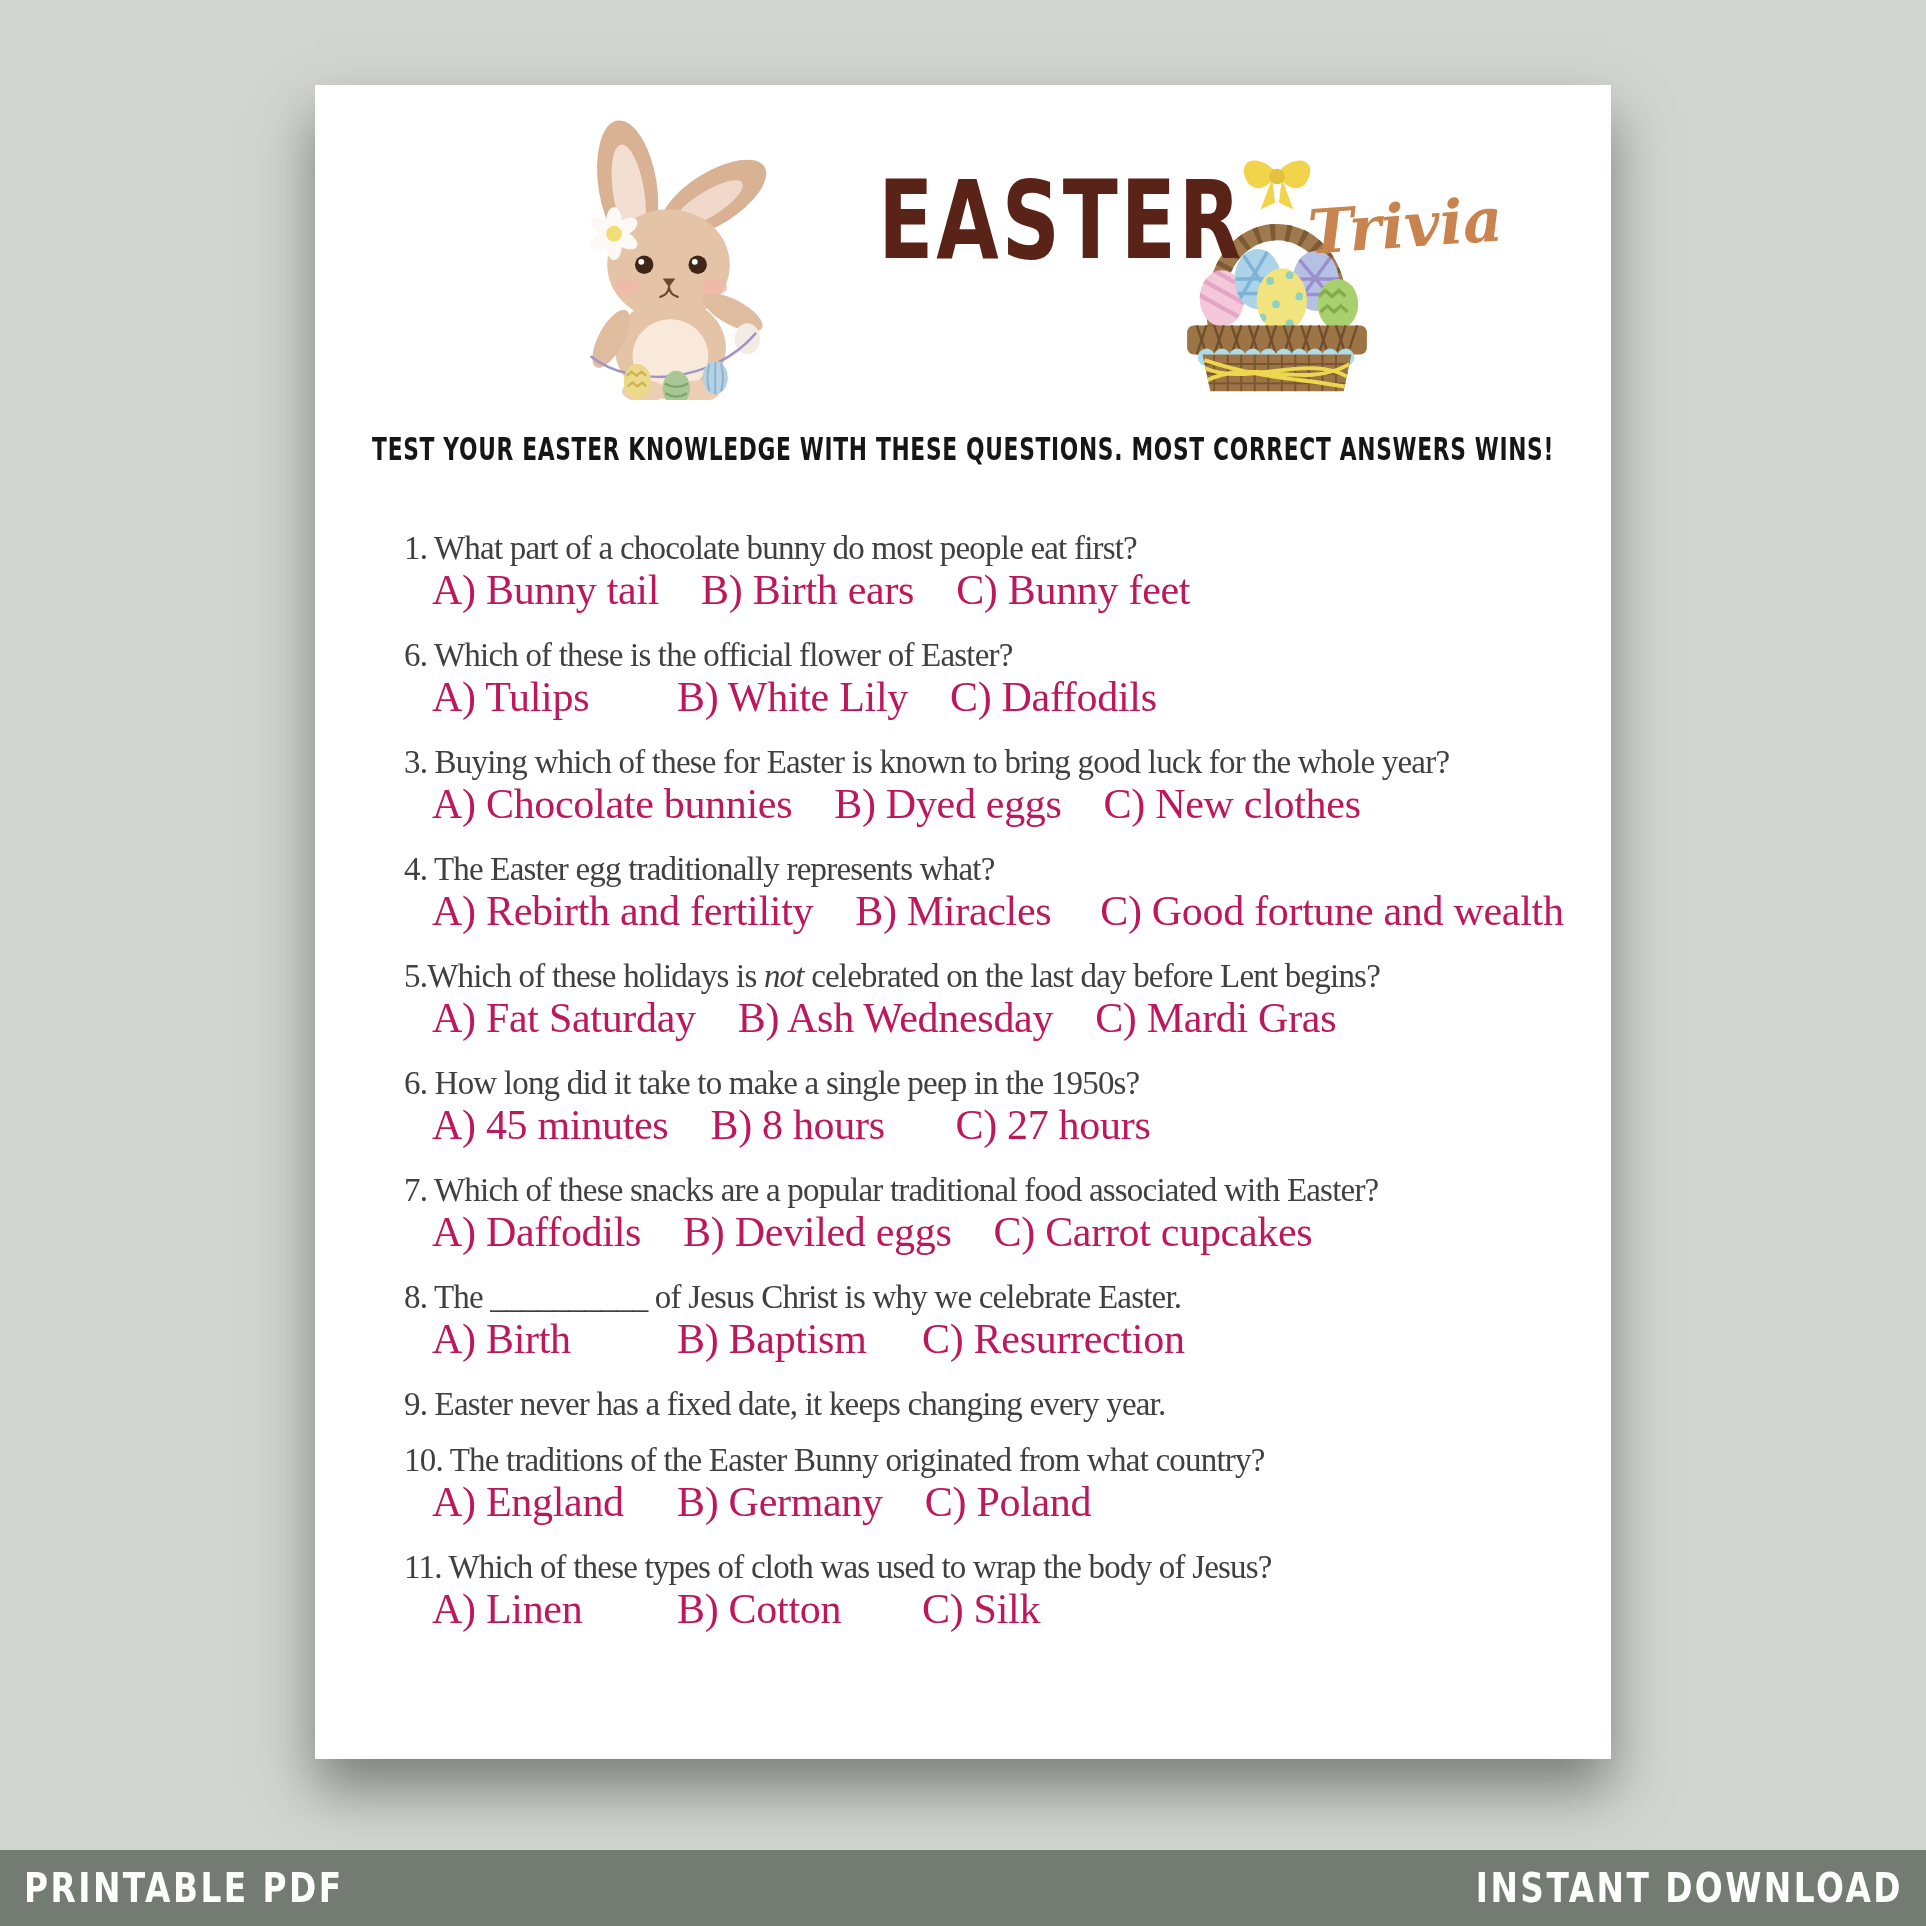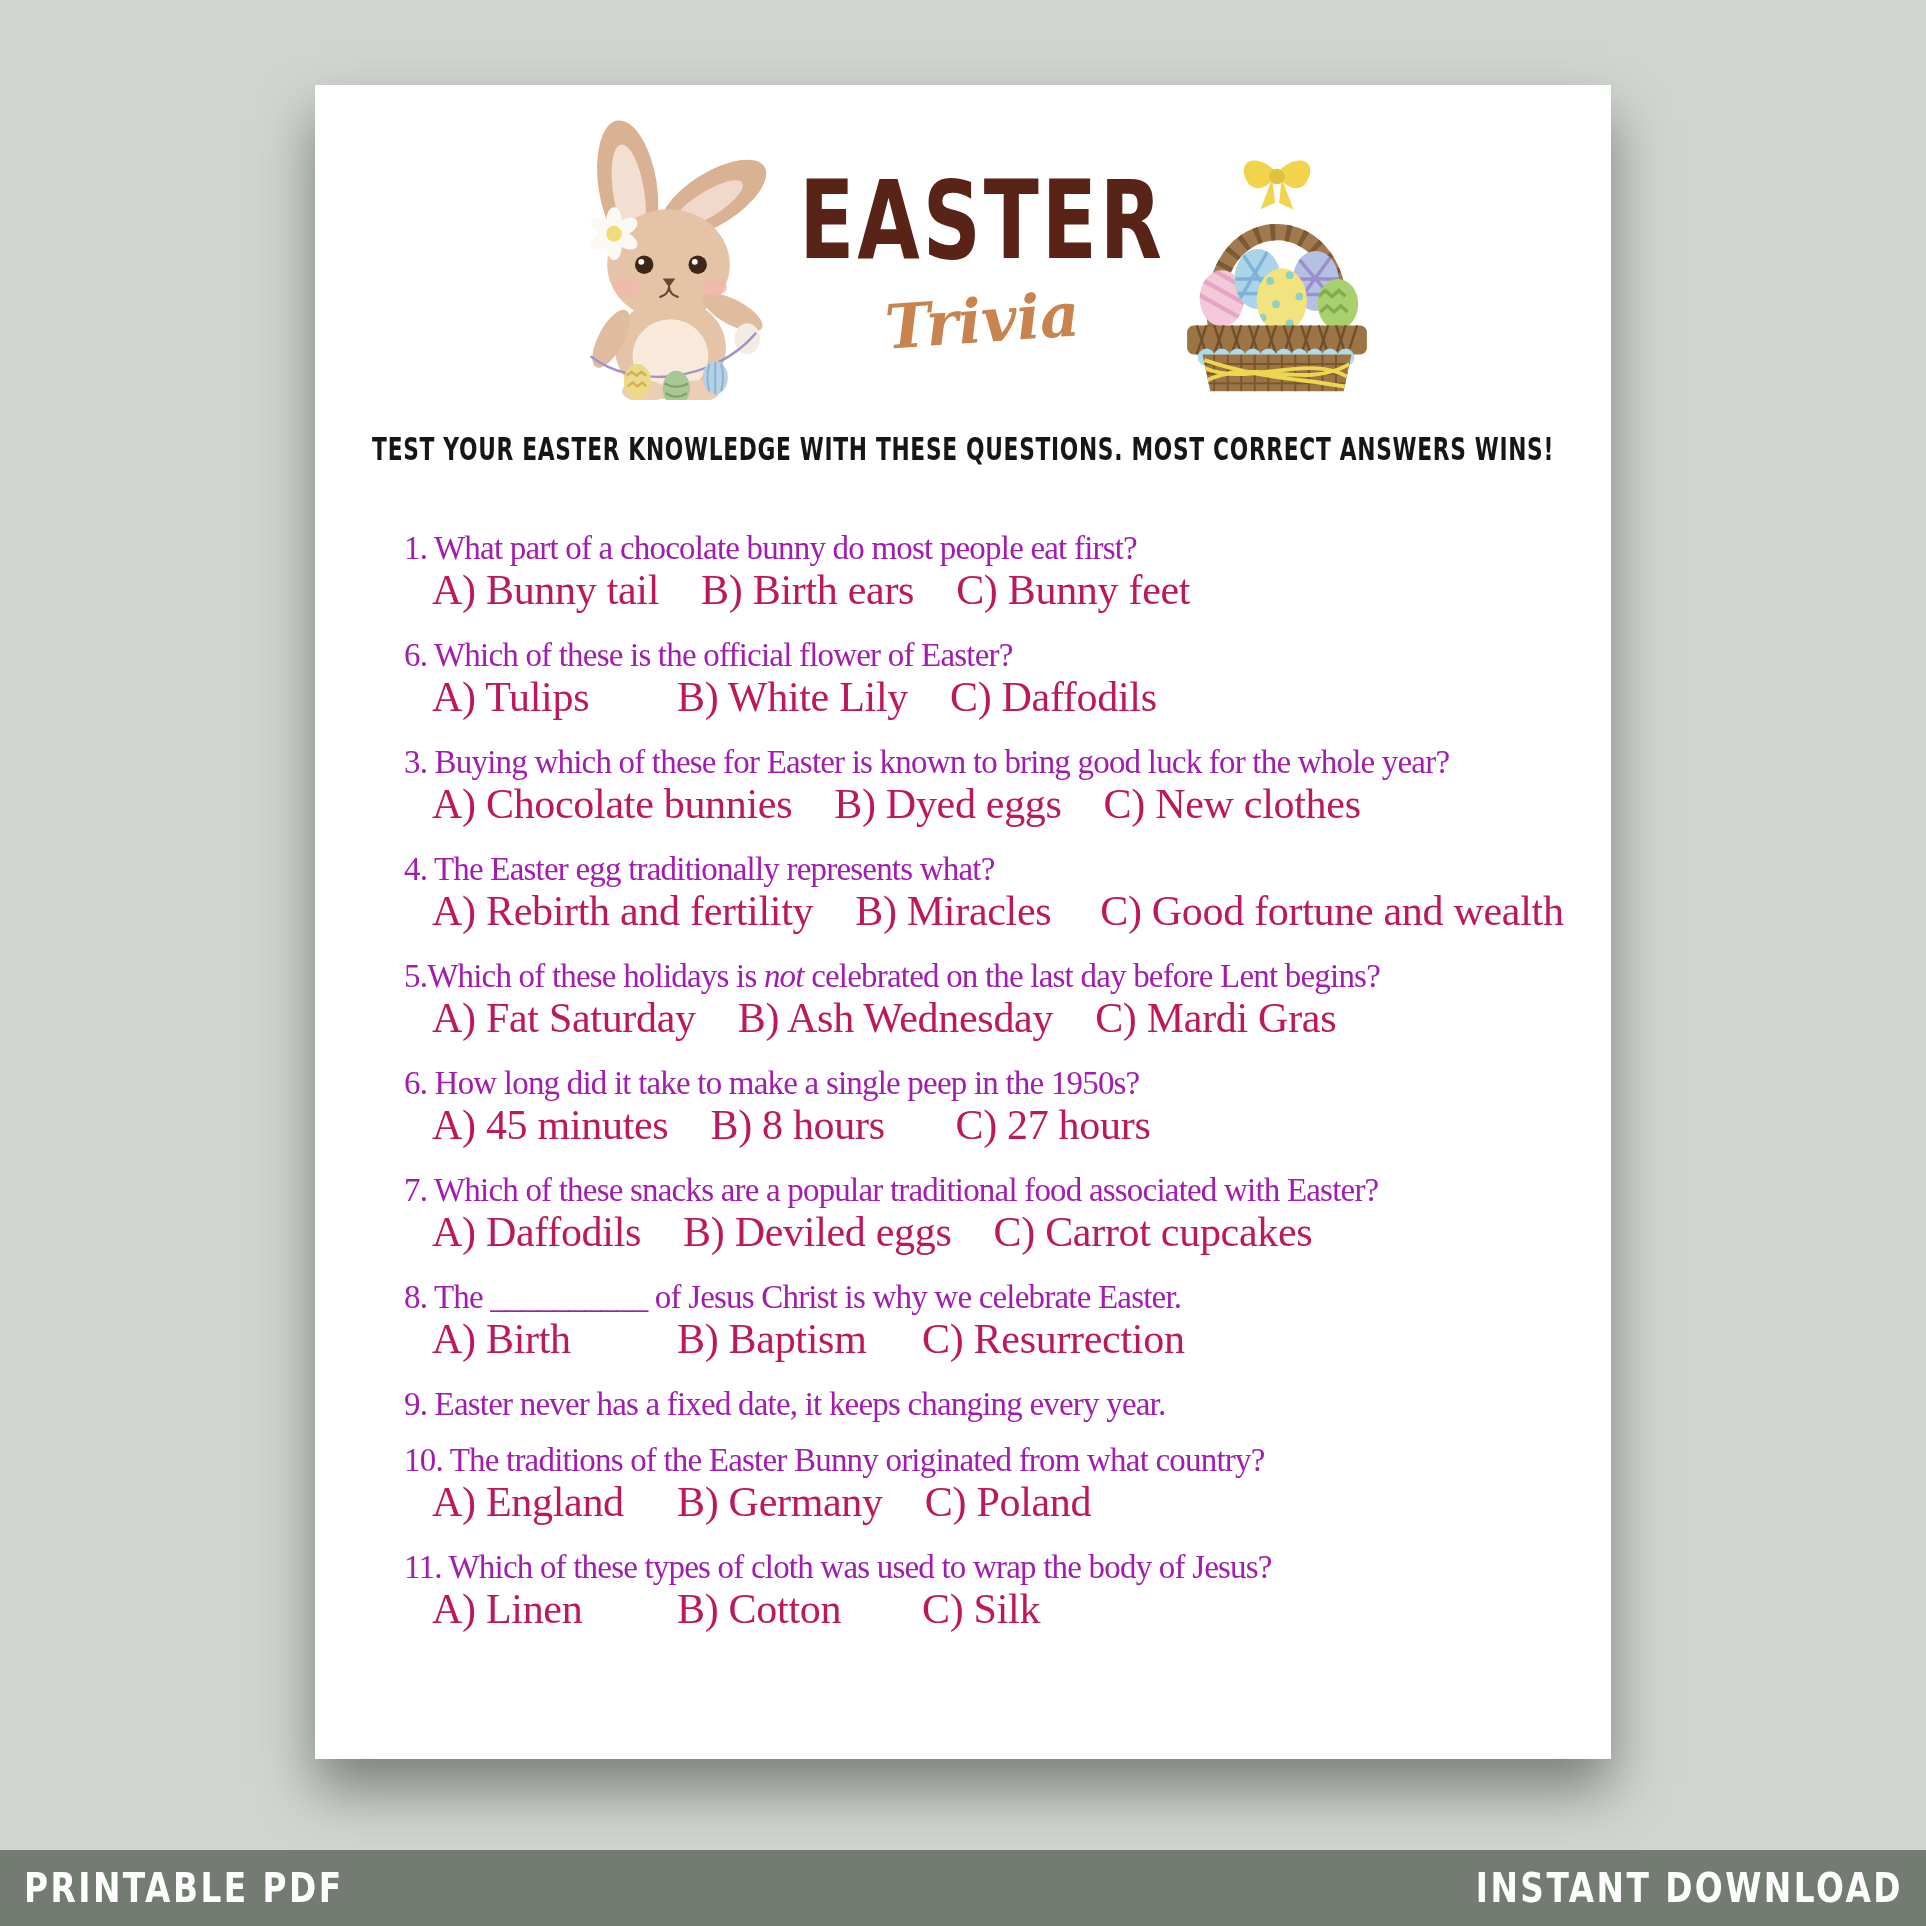--- a/index.html
+++ b/index.html
@@ -13,21 +13,21 @@
     background:#ffffff;overflow:hidden;
     box-shadow:0 30px 54px rgba(50,55,48,.55);
   }
   .header{
     position:absolute;top:28px;left:0;width:100%;
     display:flex;justify-content:center;align-items:flex-start;gap:24px;
   }
   .bunny-svg{width:242px;height:287px;flex:0 0 auto;}
   .basket-svg{width:204px;height:261px;flex:0 0 auto;margin-top:21px;}
   .title-block{
-    width:337px;display:flex;flex-direction:column;align-items:center;margin-top:53px;
+    width:337px;display:flex;flex-direction:row;align-items:center;margin-top:53px;
   }
   .title{
     font-family:"DejaVu Sans", sans-serif;font-weight:bold;
     font-size:109px;line-height:1.0;color:#5a2317;letter-spacing:4px;
     transform:scaleX(.74);transform-origin:center;white-space:nowrap;
   }
   .script{
     font-family:"DejaVu Serif", serif;font-style:italic;font-weight:bold;
     font-size:61px;color:#c8834f;margin-top:10px;transform:rotate(-4deg);
   }
@@ -37,21 +37,21 @@
   }
   .instructions span{
     font-family:"DejaVu Sans", sans-serif;font-weight:bold;
     font-size:32px;letter-spacing:1px;color:#161616;white-space:nowrap;
     transform:scaleX(.68);transform-origin:center;
   }
   .quiz{position:absolute;top:442px;left:89px;right:30px;}
   .q{margin:0 0 14px 0;}
   .q-text{
     font-size:33px;line-height:42px;letter-spacing:-0.8px;
-    color:#a21caf;white-space:nowrap;
+    color:#404040;white-space:nowrap;
   }
   .q-text .it{font-style:italic;}
   .q-options{padding-left:28px;line-height:42px;white-space:nowrap;}
   .opt{
     display:inline-block;font-size:42px;color:#be185d;
     margin-right:42px;min-width:203px;letter-spacing:-0.3px;
   }
   .footer-bar{
     position:absolute;left:0;top:1850px;width:1927px;height:76px;
     background:#737b72;display:flex;align-items:center;justify-content:space-between;

